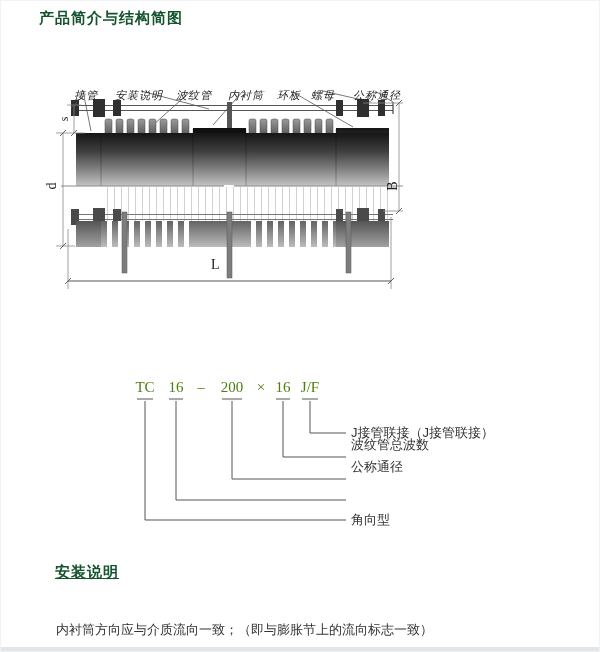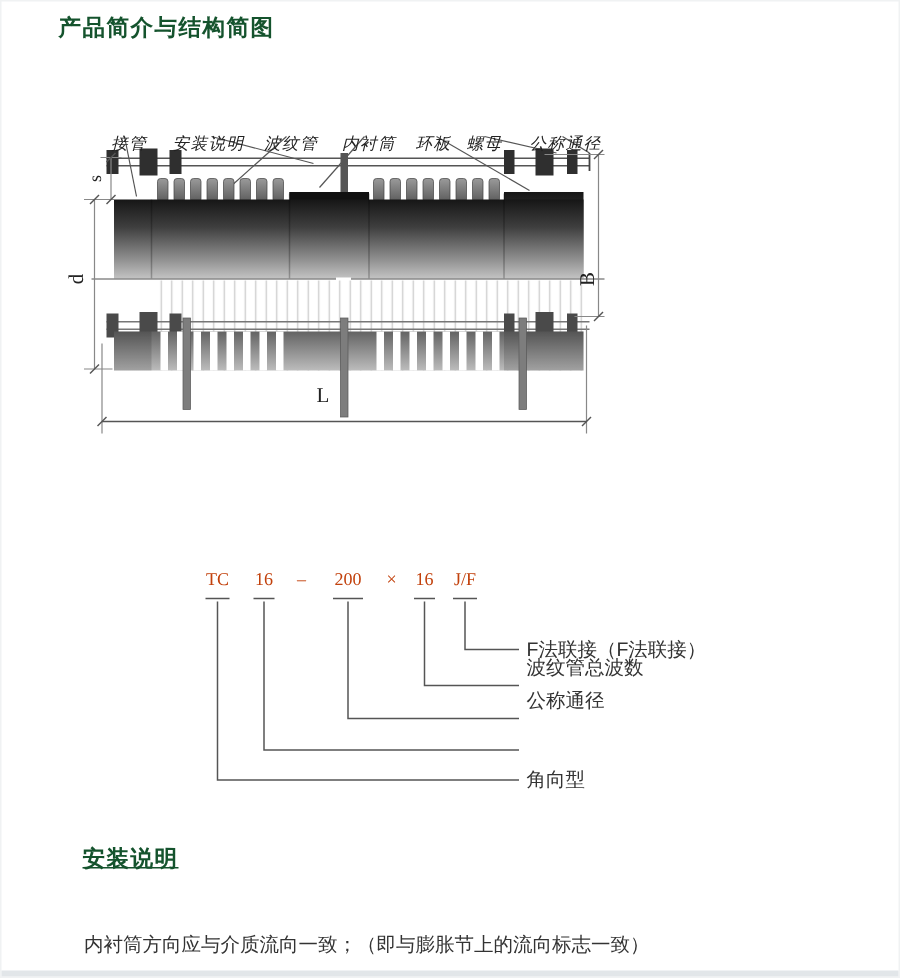--- a/index.html
+++ b/index.html
@@ -25,21 +25,21 @@
   .dim{
     position:absolute;font-family:"Liberation Serif","DejaVu Serif",serif;
     font-size:14px;color:#222;
   }
   .dim.rot{transform:translate(-50%,-50%) rotate(-90deg);}
   
   .code-figure{position:absolute;left:0;top:376px;width:600px;height:160px;}
   .code-seg{
     position:absolute;top:2px;transform:translateX(-50%);
     font-family:"Liberation Serif","DejaVu Serif",serif;
-    font-size:12px;color:#c2410c;white-space:nowrap;text-align:right;
+    font-size:15px;color:#4d7c0f;white-space:nowrap;text-align:right;
   }
   .code-ann{
     position:absolute;left:350px;transform:translateY(-50%);
     font-size:13px;color:#333;white-space:nowrap;
   }
   
   .install-text{position:absolute;left:55px;top:597px;font-size:13px;color:#333;margin-top:23px;}
   .install-text p{margin:0 0 9px 0;line-height:17px;white-space:nowrap;}
 </style>
 </head>
@@ -225,21 +225,21 @@
         <line x1="275" y1="4" x2="289" y2="4"></line>
         <line x1="301" y1="4" x2="317" y2="4"></line>
         <polyline points="309,6 309,38 345,38"></polyline>
         <polyline points="282,6 282,62 345,62"></polyline>
         <polyline points="231,6 231,84 345,84"></polyline>
         <polyline points="175,6 175,105 345,105"></polyline>
         <polyline points="144,6 144,125 345,125"></polyline>
       </g>
     </svg>
 
-    <span class="code-ann" style="top:56px">F法联接（F法联接）</span>
+    <span class="code-ann" style="top:56px">J接管联接（J接管联接）</span>
     <span class="code-ann" style="top:68px">波纹管总波数</span>
     <span class="code-ann" style="top:90px">公称通径</span>
     <span class="code-ann" style="top:143px">角向型</span>
   </div>
 
   <h2 class="sec" style="left:54px;top:562px;text-decoration:underline;">安装说明</h2>
 
   <div class="install-text">
     <p>内衬筒方向应与介质流向一致；（即与膨胀节上的流向标志一致）</p>
   </div>

